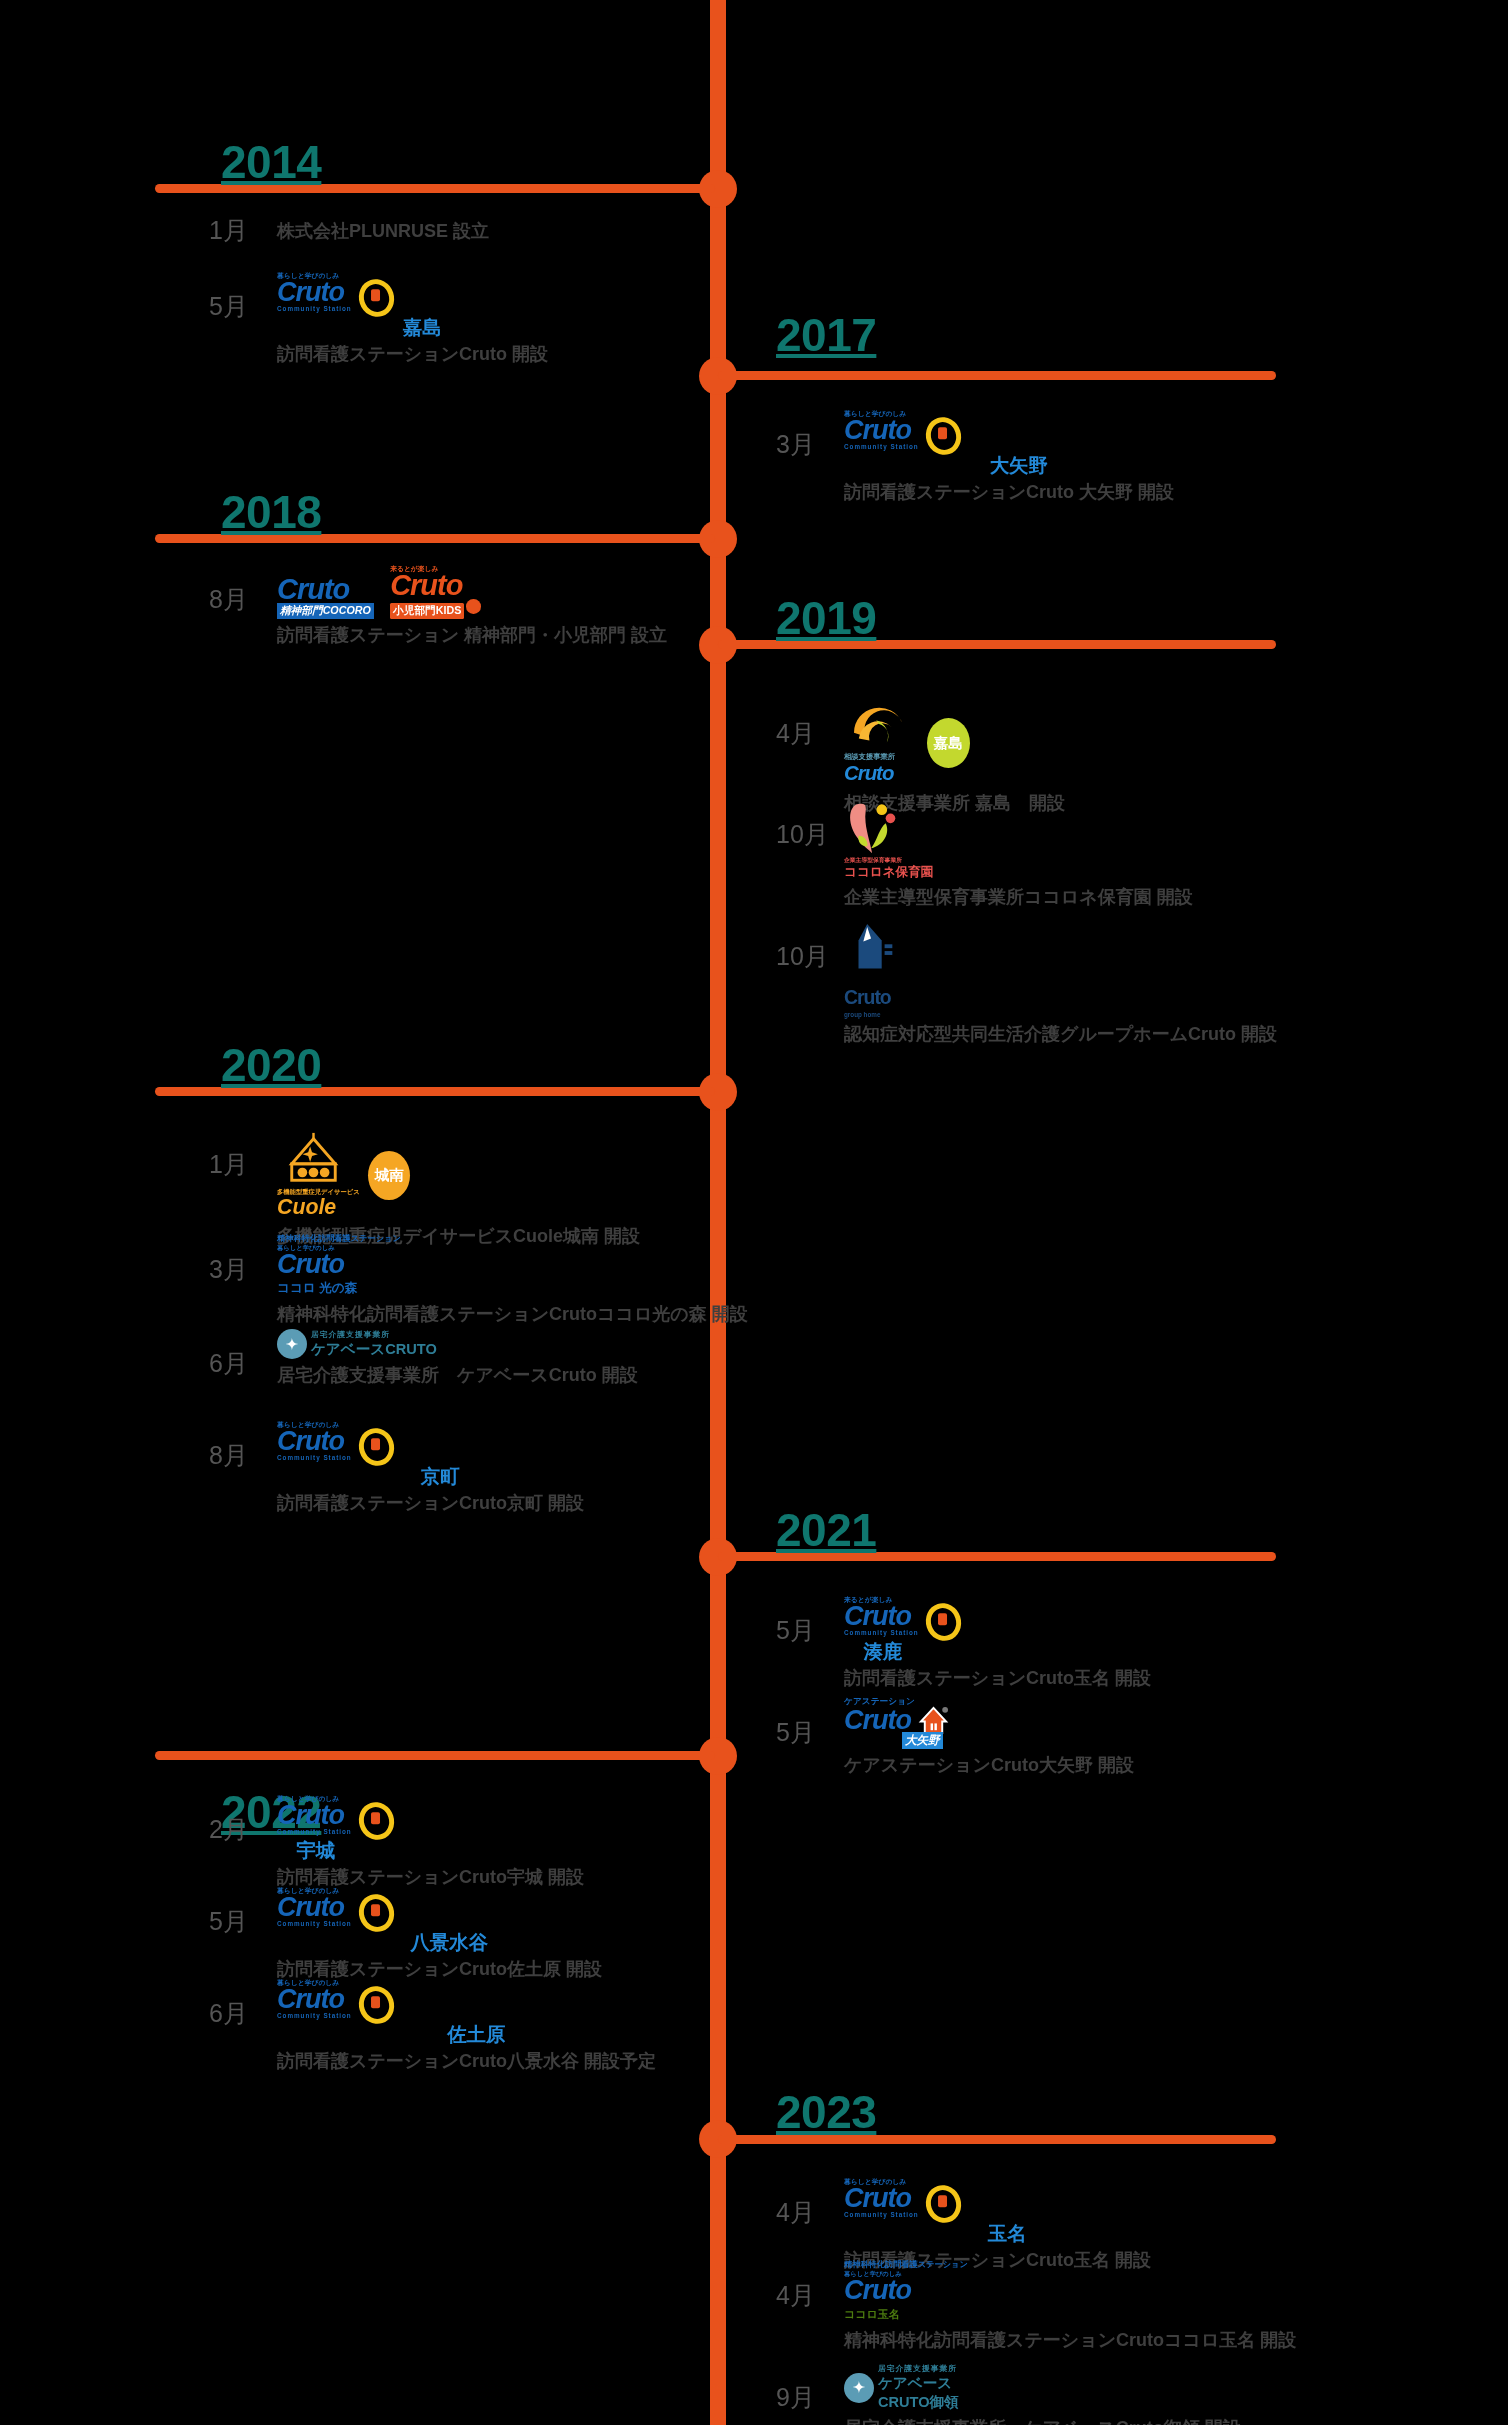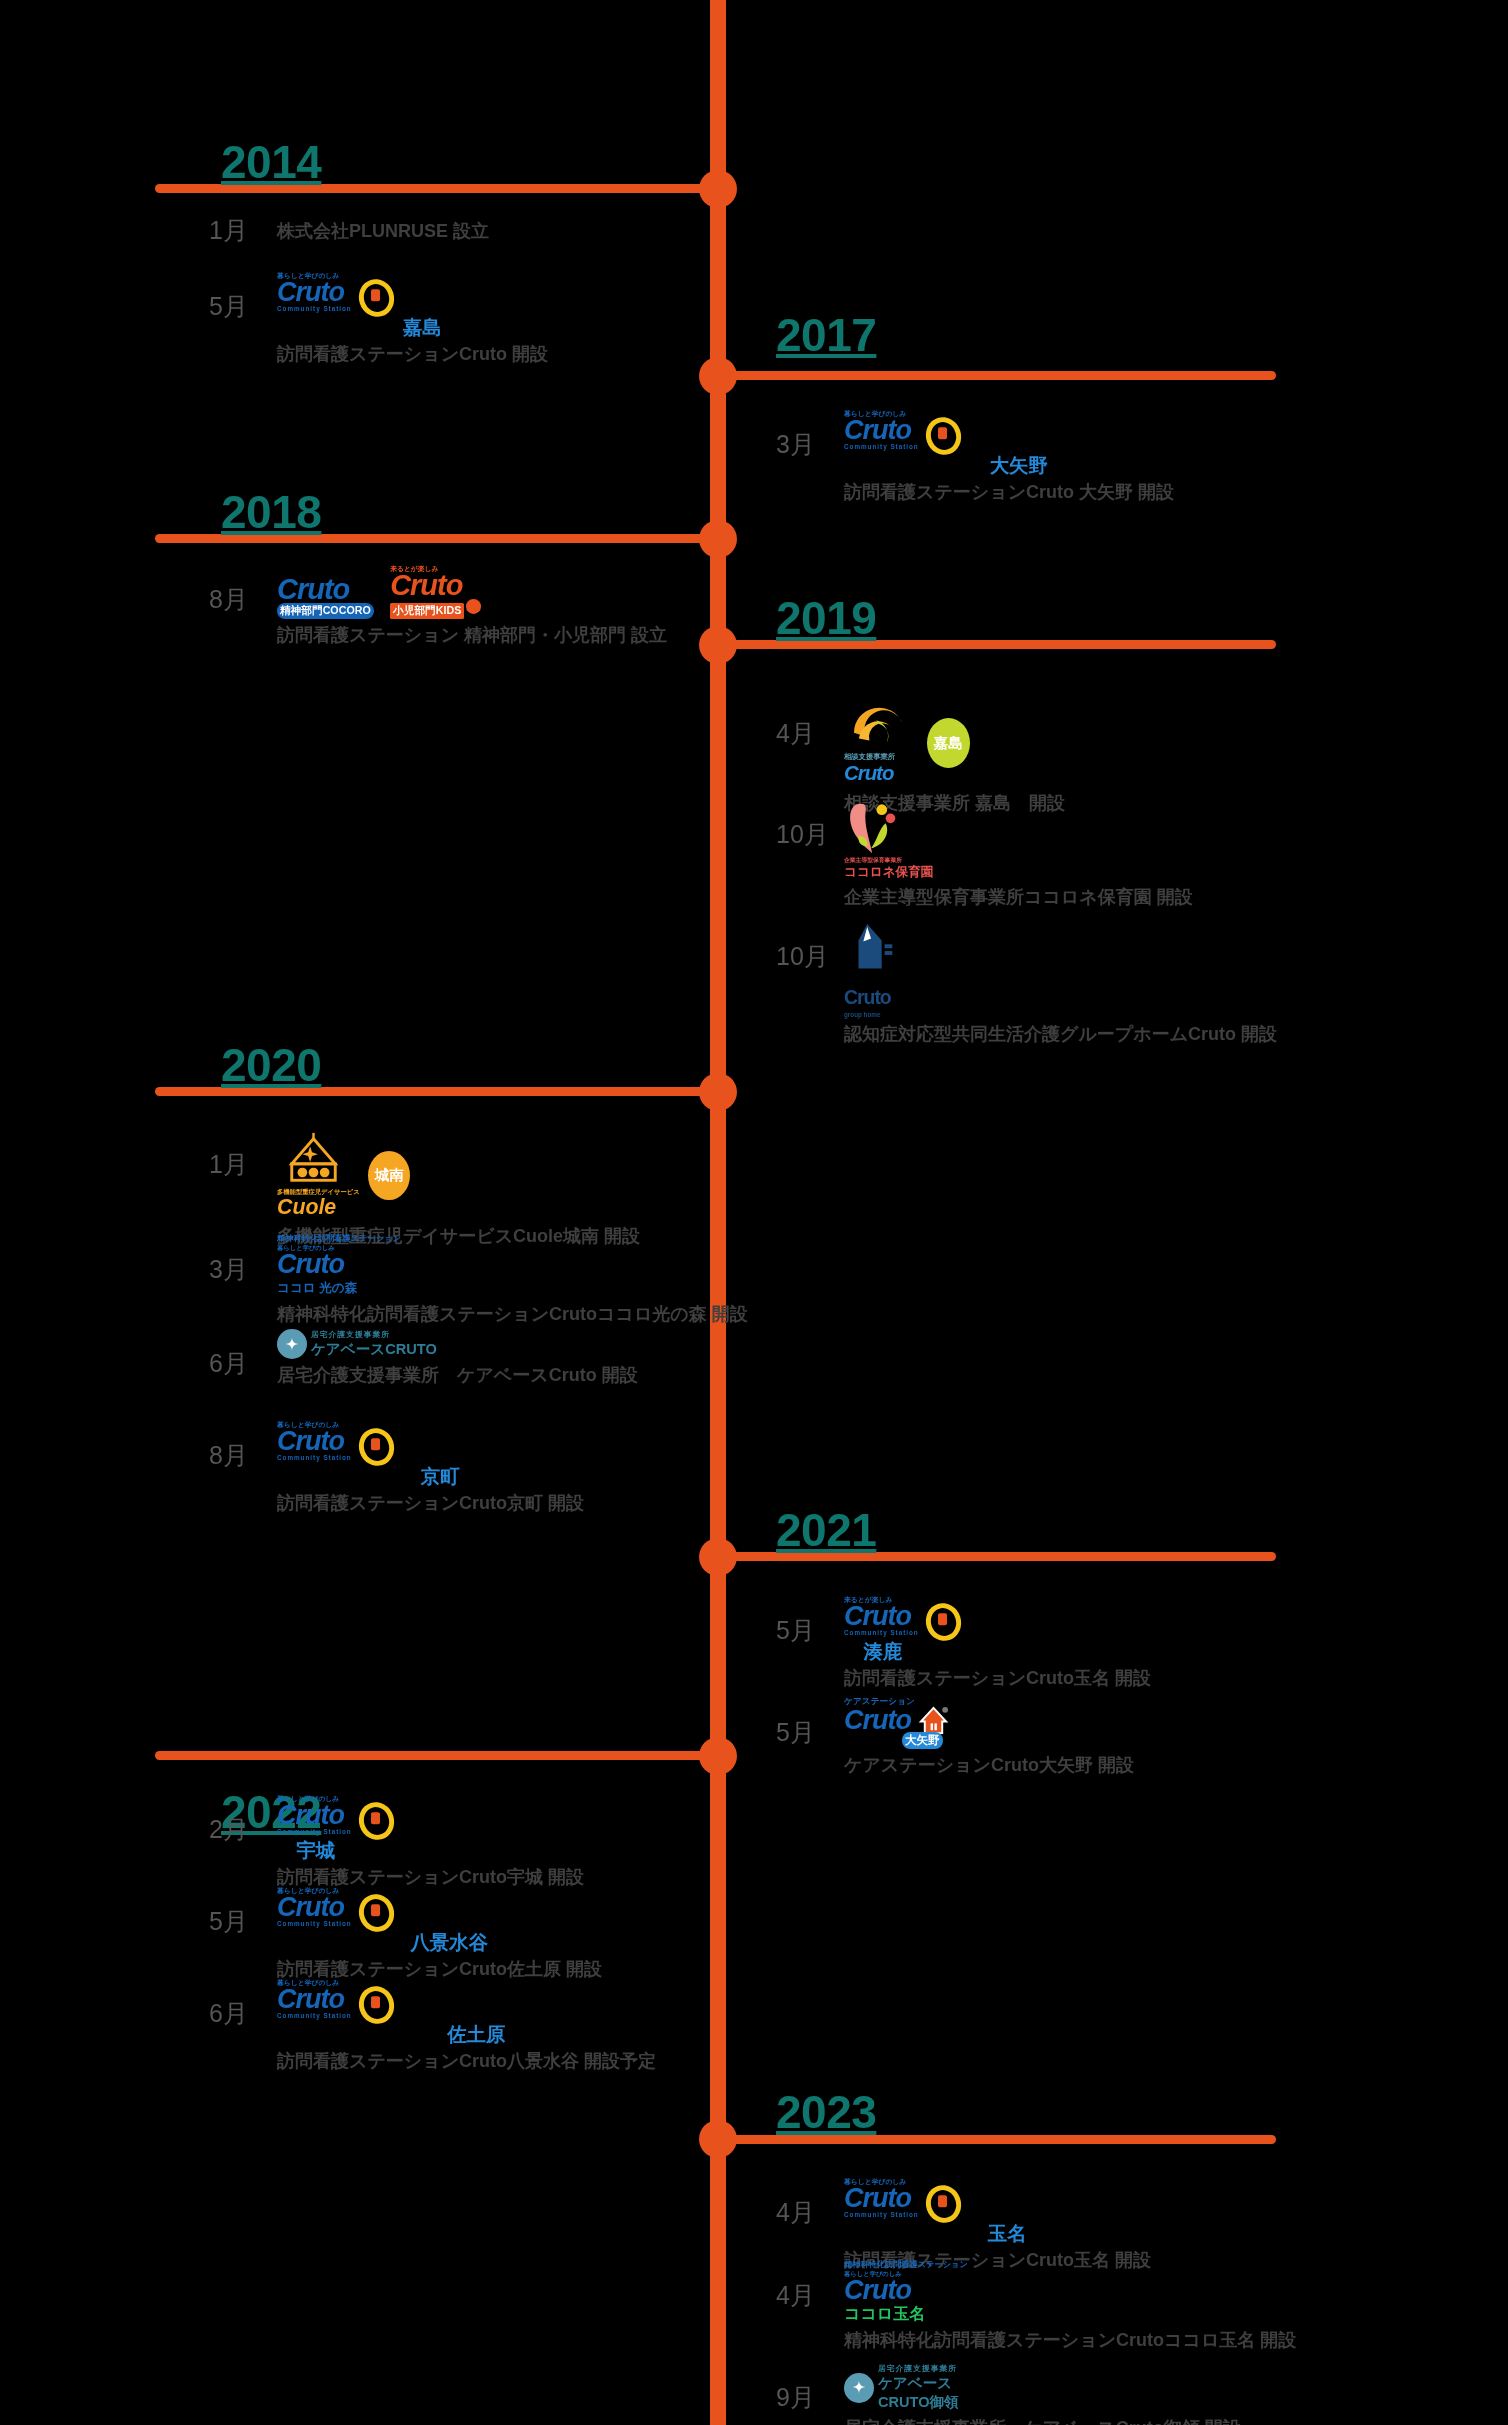--- a/index.html
+++ b/index.html
@@ -65,21 +65,21 @@
   .badge-round{
     width:36px;height:41px;border-radius:50%;display:flex;align-items:center;
     justify-content:center;color:#fff;font-weight:bold;font-size:14.6px;flex:0 0 auto;
   }
   .kids-mark{
     display:inline-block;width:14.6px;height:14.6px;border-radius:50%;
     background:#E8521C;margin-left:1.9px;
   }
   .cocoro-tag{
     display:inline-block;background:#1565b8;color:#fff;font-size:10.7px;
-    font-weight:bold;padding:1px 2.9px;border-radius:8px;white-space:nowrap;
+    font-weight:bold;padding:1px 2.9px;border-radius:0;white-space:nowrap;font-style:italic;
   }
   .kids-tag{
     display:inline-block;background:#E8521C;color:#fff;font-size:10.7px;
     font-weight:bold;padding:1px 2.9px;border-radius:1.5px;white-space:nowrap;
   }
   .carebase{
     display:flex;align-items:center;gap:3.9px;
   }
   .cb-circle{
     width:30px;height:30px;border-radius:50%;background:#5b9cb5;
@@ -418,21 +418,21 @@
           <div class="caption" style="margin-top:4.9px">訪問看護ステーションCruto玉名 開設</div>
         </div>
       </div>
       <div class="entry" style="left:0;top:2261px;">
         <div class="month" style="left:776px;top:22px">4月</div>
         <div class="entry-body" style="left:844px;top:0">
           <div class="logo">
             <div class="lg-mini" style="font-size:8.2px">精神科特化訪問看護ステーション</div>
             <div class="lg-mini" style="font-size:6.3px;margin-top:1.5px">暮らしと学びのしみ</div>
             <div class="lg-cruto">Cruto</div>
-            <div class="lg-place" style="font-size:16px;color:#22c55e">ココロ玉名</div>
+            <div class="lg-place" style="font-size:11px;color:#4d7c0f">ココロ玉名</div>
           </div>
           <div class="caption" style="margin-top:4.9px">精神科特化訪問看護ステーションCrutoココロ玉名 開設</div>
         </div>
       </div>
       <div class="entry" style="left:0;top:2363px;">
         <div class="month" style="left:776px;top:22px">9月</div>
         <div class="entry-body" style="left:844px;top:0">
           <div class="logo carebase">
             <span class="cb-circle">
               <span class="cb-star">✦</span>

